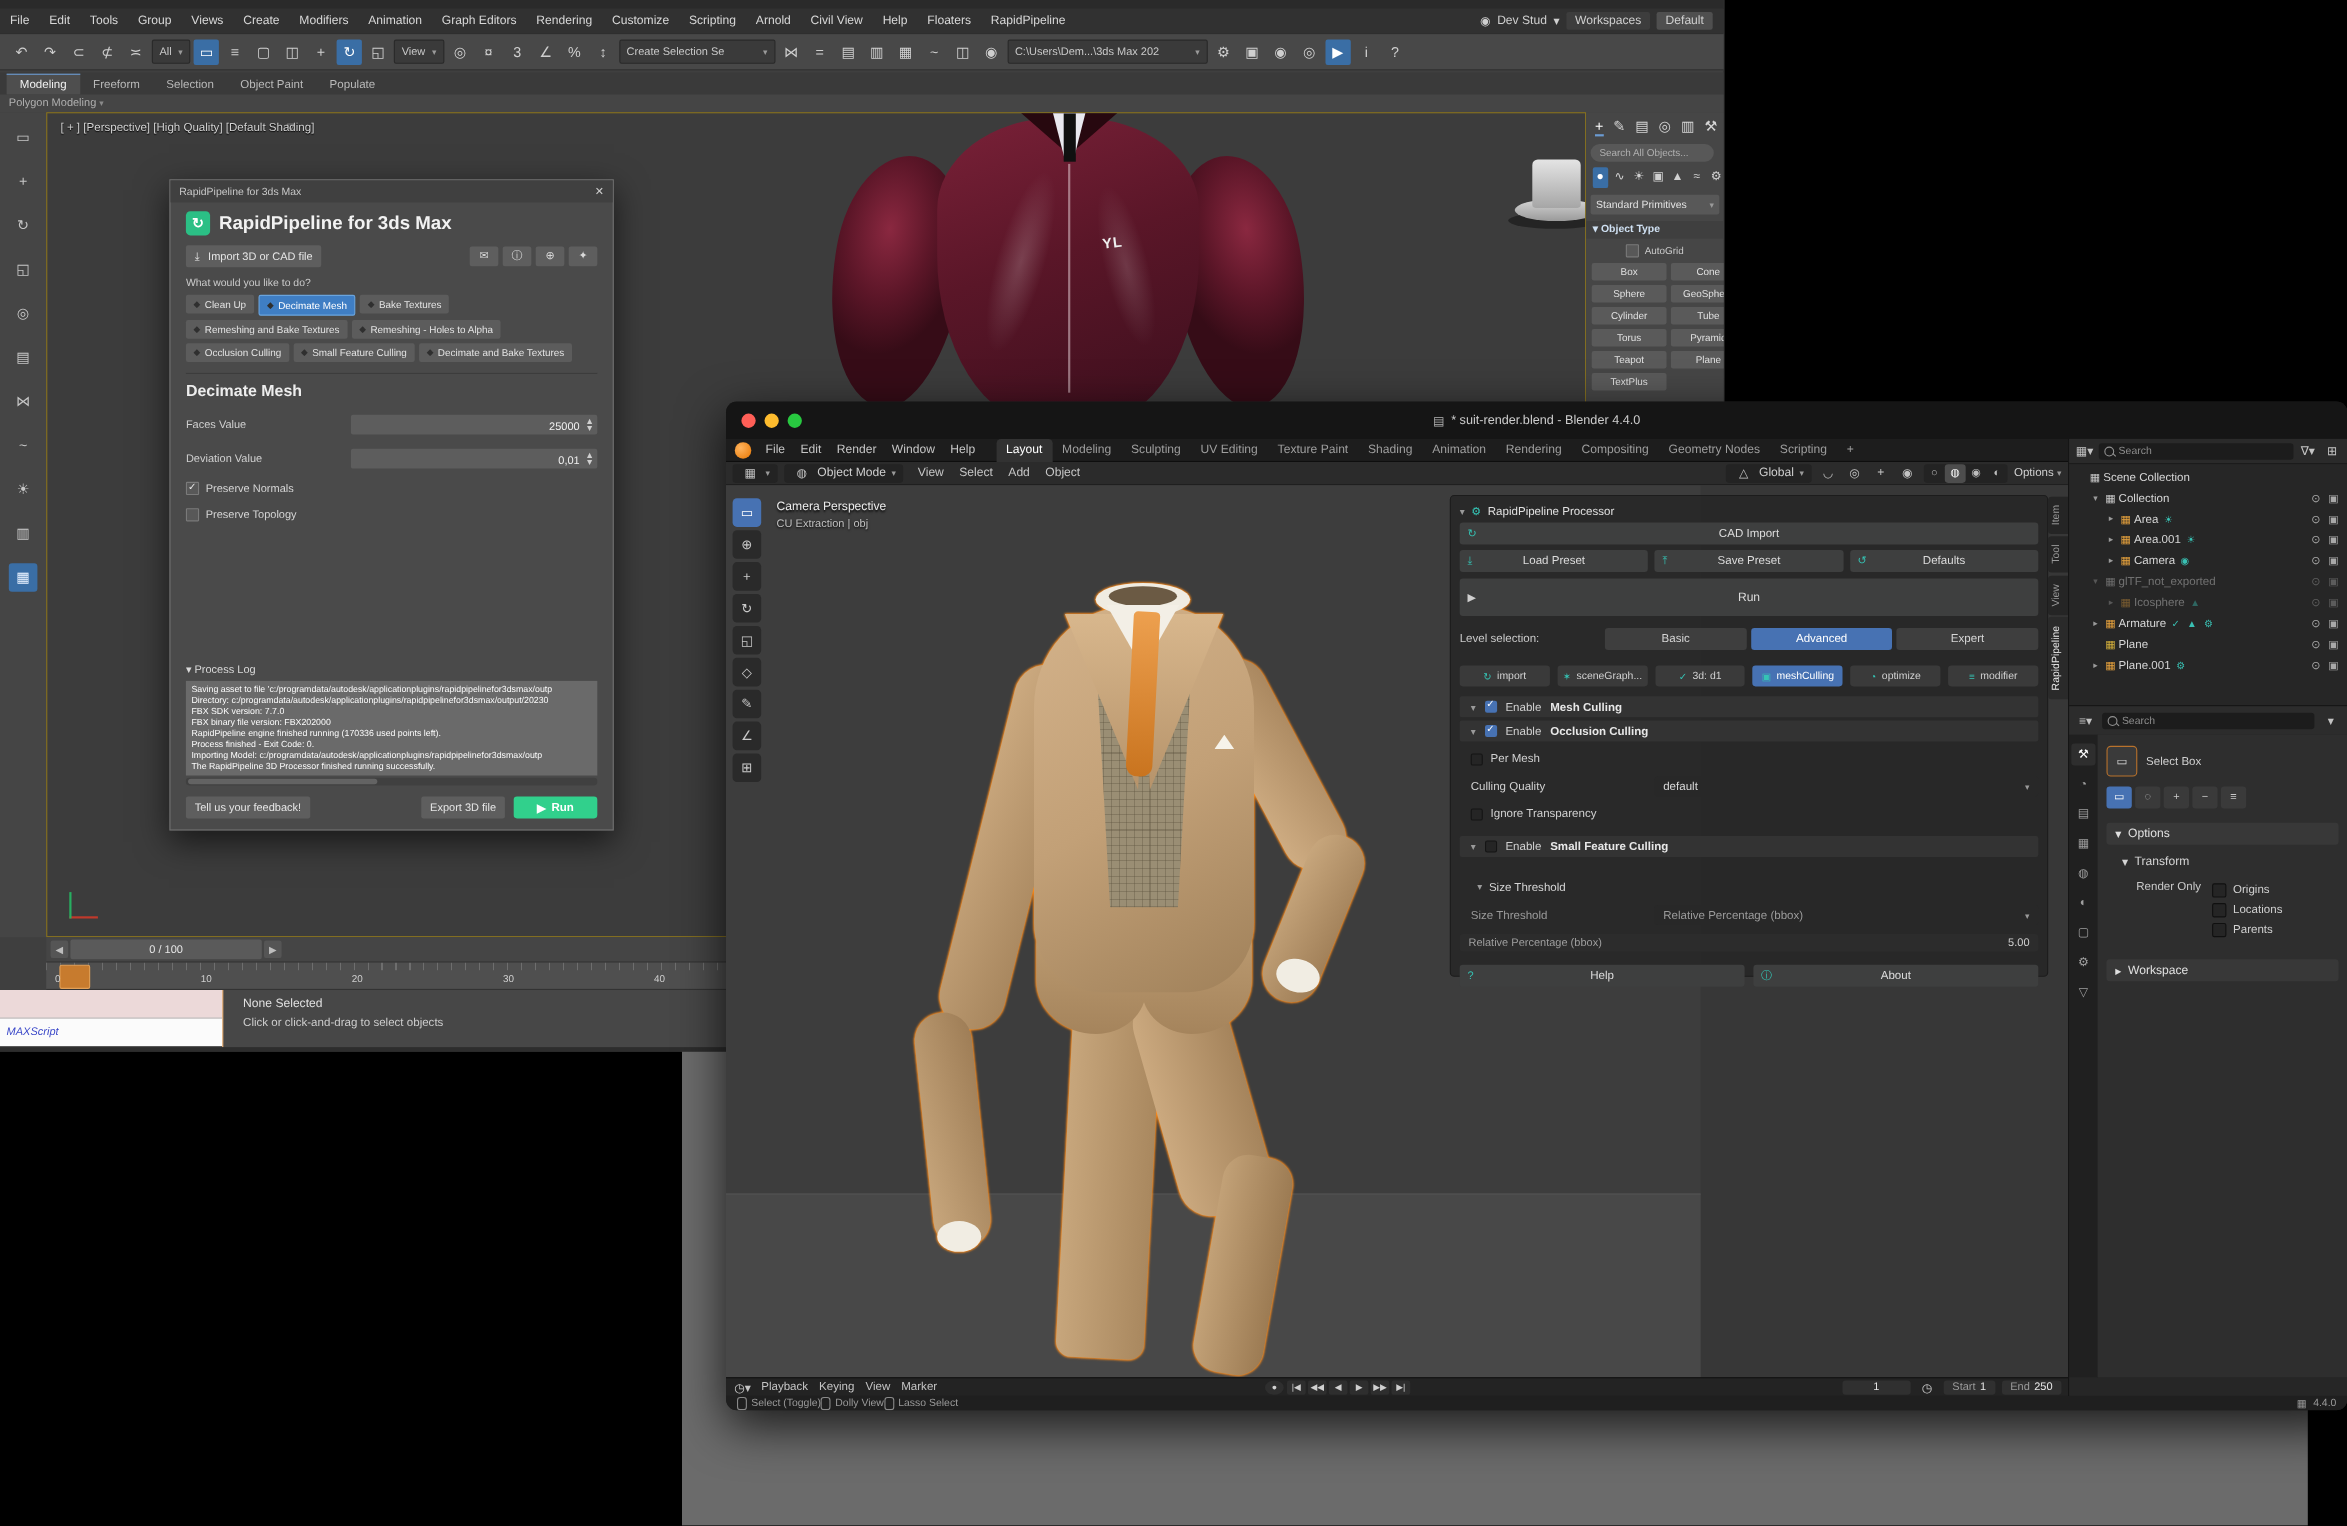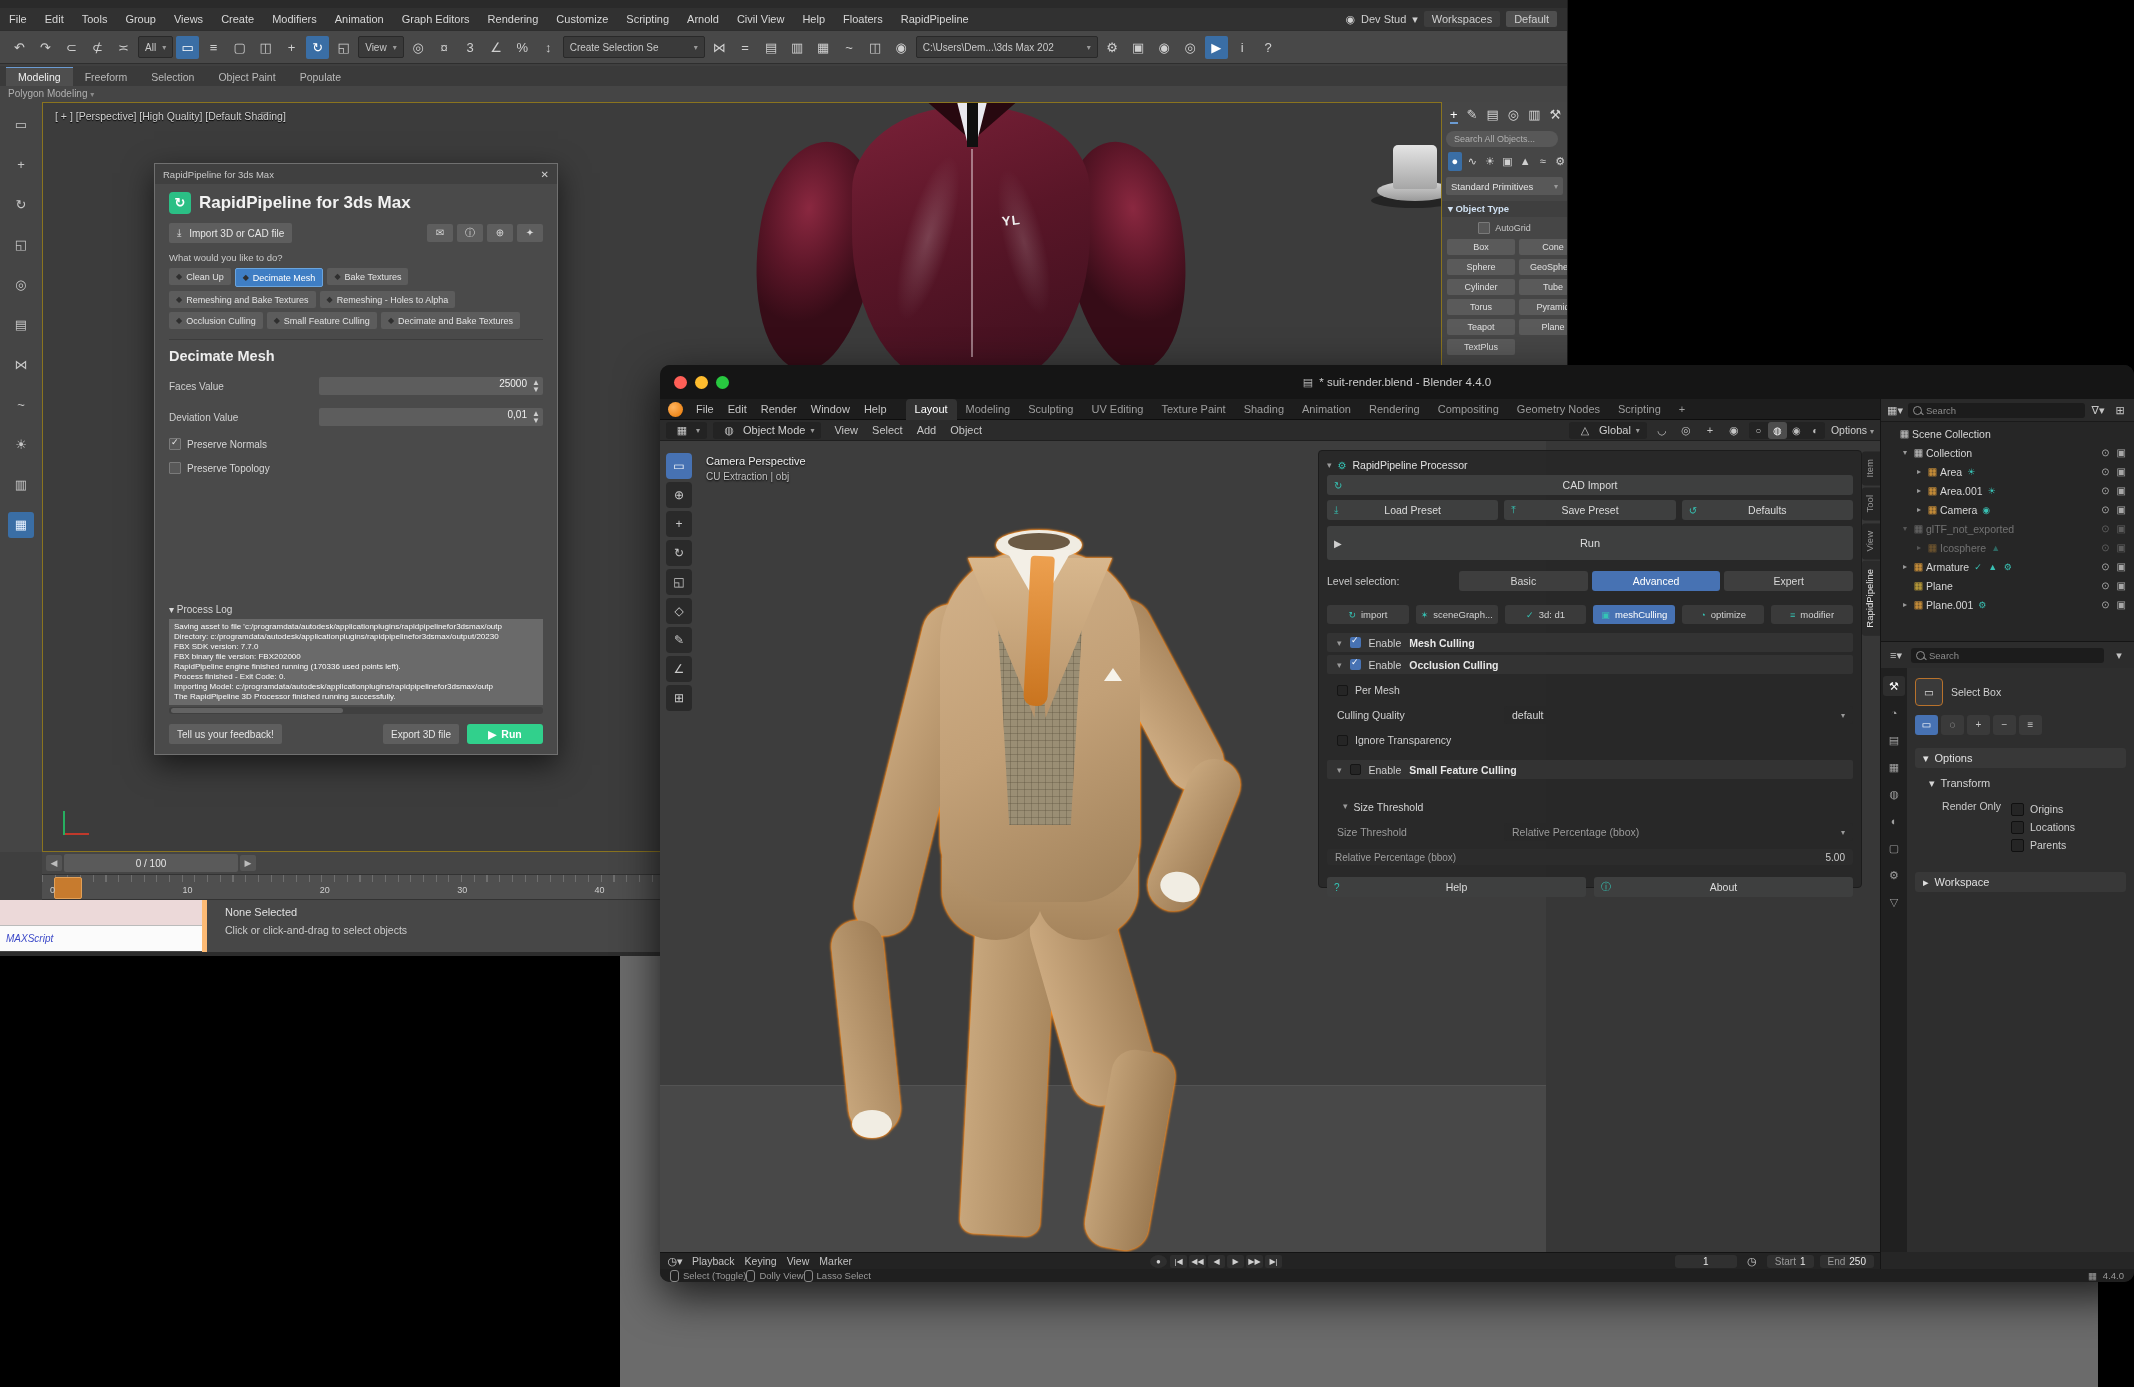--- a/index.html
+++ b/index.html
@@ -60,21 +60,21 @@
   .ax-y{left:4px;top:2px;width:2px;height:24px;background:#27ae60;}
   
   .m-tlrow{left:42px;top:852px;width:1400px;height:22px;background:#454545;display:flex;align-items:center;gap:2px;padding-left:4px;box-sizing:border-box;}
   .tl-btn{width:16px;height:16px;line-height:16px;text-align:center;color:#bdbdbd;font-size:9px;background:#555;border-radius:2px;}
   .tl-frame{width:170px;height:16px;background:#5a5a5a;border-radius:2px;color:#e6e6e6;font-size:10px;text-align:center;border:none;font-family:"Liberation Sans",sans-serif;}
   .m-ruler{left:42px;top:874px;width:1400px;height:26px;background:#4f4f4f;border-top:1px solid #333;border-bottom:1px solid #333;box-sizing:border-box;
     background-image:repeating-linear-gradient(90deg,#6e6e6e 0 1px,transparent 1px 12.7px);background-size:100% 7px;background-repeat:no-repeat;}
   .ruler-nums{position:absolute;left:8px;right:8px;top:10px;display:flex;justify-content:space-between;color:#cfcfcf;font-size:9px;}
   .playhead{position:absolute;left:12px;top:2px;width:26px;height:20px;background:#c77b2e;border:1px solid #e2a057;border-radius:2px;}
   .m-status{left:0;top:900px;width:1567px;height:52px;background:#474747;display:flex;}
-  .listener{width:202px;height:100%;border-right:5px solid #fdba74;}
+  .listener{width:202px;height:100%;border-right:1px solid #fdba74;}
   .lrow1{height:25px;background:#ecd9d9;border-bottom:1px solid #bbb;}
   .lrow2{height:25px;background:#fbfbfb;color:#3b48c8;font-size:10px;line-height:25px;padding-left:6px;font-style:italic;}
   .stat-texts{padding:6px 0 0 18px;color:#e0e0e0;font-size:11px;}
   .stat-texts .l2{font-size:10.5px;color:#cccccc;margin-top:6px;}
   .m-botedge{left:0;top:952px;width:1567px;height:4px;background:#2d2d2d;}
   
   #cmd{left:1442px;top:102px;width:125px;height:750px;background:#464646;overflow:hidden;}
   .cp-tabs{display:flex;gap:9px;padding:5px 0 4px 8px;color:#d5d5d5;font-size:13px;}
   .cp-tabs .sel{color:#fff;border-bottom:2px solid #6b9bd2;}
   .cp-search{margin:3px 4px;height:16px;background:#585858;border-radius:8px;border:none;width:112px;color:#b9b9b9;font-size:9px;padding:0 8px;box-sizing:border-box;font-family:"Liberation Sans",sans-serif;}
@@ -103,21 +103,21 @@
   .d-prompt{margin-top:9px;font-size:9.5px;color:#cbcbcb;}
   .d-chips{display:flex;flex-wrap:wrap;gap:4px;margin-top:5px;}
   .d-chip{height:17px;background:#5c5c5c;border-radius:2px;color:#e3e3e3;font-size:9px;display:flex;align-items:center;gap:4px;padding:0 7px;}
   .d-chip .ci{font-size:8px;color:#2f2f2f;}
   .d-chip.active{background:#3f7ec4;border:1px solid #6aa4dd;color:#fff;}
   .d-sep{border-top:1px solid #3c3c3c;margin:10px 0 8px 0;}
   .d-h2{font-size:14.5px;font-weight:700;color:#ededed;}
   .d-desc{margin-top:7px;font-size:9.5px;line-height:1.4;color:#c6c6c6;}
   .d-frow{display:flex;align-items:center;margin-top:13px;}
   .d-flabel{width:150px;font-size:10px;color:#d0d0d0;}
-  .d-field{flex:1;height:18px;background:#5d5d5d;border-radius:2px;position:relative;display:flex;align-items:flex-start;}
+  .d-field{flex:1;height:18px;background:#5d5d5d;border-radius:2px;position:relative;display:flex;align-items:flex-end;}
   .d-fval{flex:1;text-align:right;padding-right:16px;font-size:10px;color:#f0f0f0;background:transparent;border:none;font-family:"Liberation Sans",sans-serif;}
   .d-spin{position:absolute;right:3px;top:2px;color:#cfcfcf;font-size:8px;line-height:7px;}
   .d-check{display:flex;align-items:center;gap:6px;margin-top:12px;font-size:10px;color:#d6d6d6;}
   .d-spacer{flex:1;}
   .d-loghdr{font-size:10px;color:#d9d9d9;}
   .d-log{margin-top:4px;height:80px;background:#6a6a6a;padding:3px 5px;overflow:hidden;}
   .d-logline{font-size:8px;line-height:1.25;color:#fdfdfd;white-space:nowrap;}
   .d-scroll{height:7px;background:#404040;margin-top:2px;border-radius:3px;position:relative;}
   .d-thumb{position:absolute;left:2px;top:1px;width:46%;height:5px;background:#636363;border-radius:3px;}
   .d-footer{display:flex;align-items:center;margin-top:10px;}

